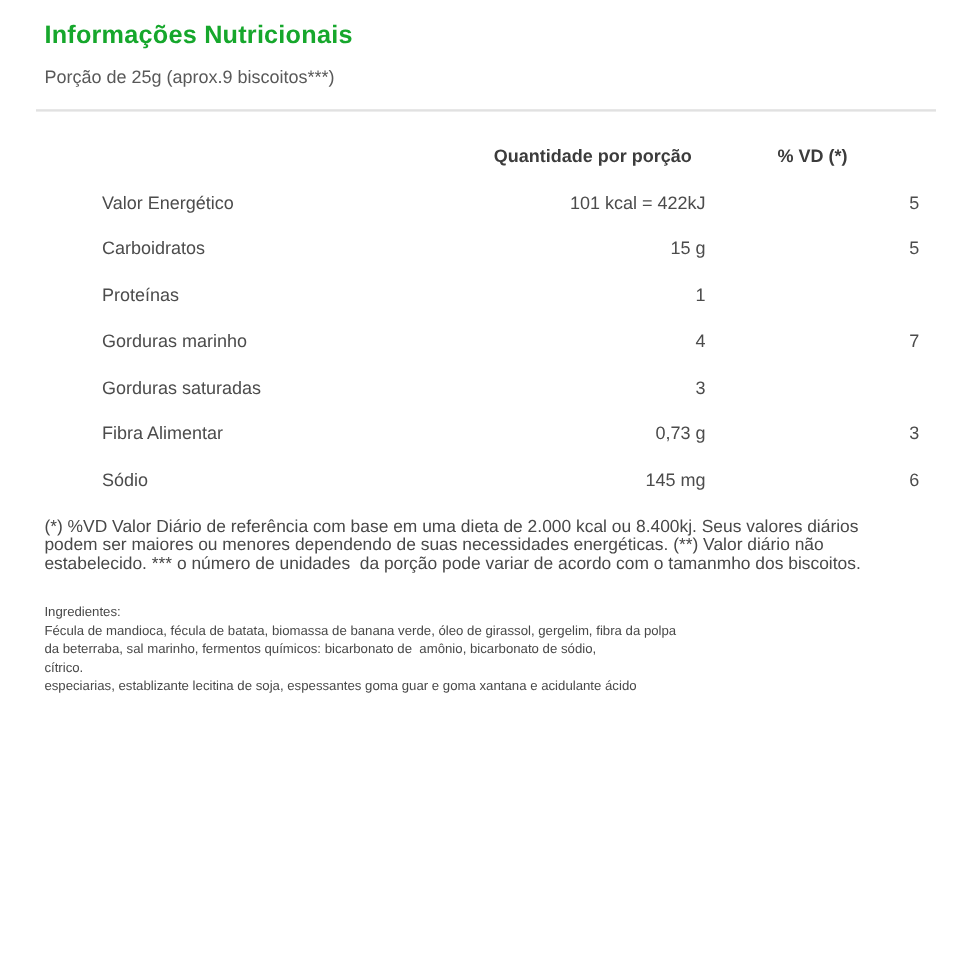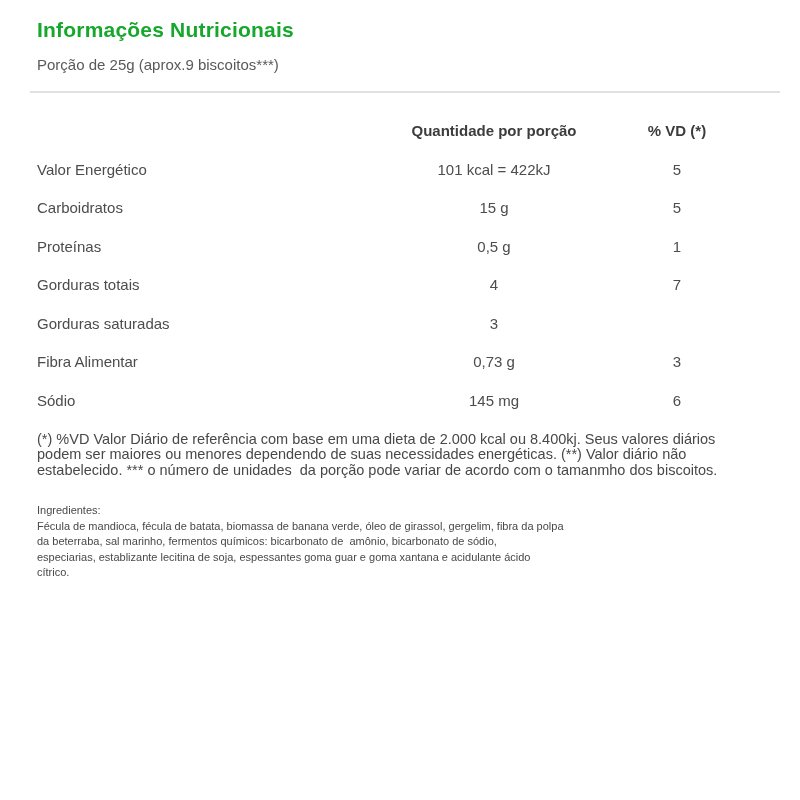--- a/index.html
+++ b/index.html
@@ -51,22 +51,22 @@
   .t-head .c-qty, .t-head .c-vd { text-align: center; }
   .t-body { margin-top: 11px; }
   .t-row {
     display: grid;
     grid-template-columns: 370px 188px 178px;
     height: 38.5px;
     align-items: center;
     font-size: 15px;
     color: #4c4c4c;
   }
-  .t-row .c-label { padding-left: 7px; }
-  .t-row .c-qty, .t-row .c-vd { text-align: center; }
+  .t-row .c-label { padding-left: 7px; margin-left: 48px; }
+  .t-row .c-qty, .t-row .c-vd { text-align: right; }
   .footnote {
     margin: 12px 0 16px 7px;
     font-size: 14.5px;
     line-height: 15.5px;
     color: #484848;
   }
   .footnote .line, .ingredients .line { white-space: pre; }
   .ingredients {
     margin: 25px 0 0 7px;
     font-size: 11px;
@@ -102,26 +102,25 @@
       </div>
 
       <div class="t-row">
         <div class="c-label">Carboidratos</div>
         <div class="c-qty">15 g</div>
         <div class="c-vd">5</div>
       </div>
 
       <div class="t-row">
         <div class="c-label">Proteínas</div>
-        <div class="c-qty">0,5 g</div>
         <div class="c-vd">1</div>
       </div>
 
       <div class="t-row">
-        <div class="c-label">Gorduras totais</div>
+        <div class="c-label">Gorduras marinho</div>
         <div class="c-qty">4</div>
         <div class="c-vd">7</div>
       </div>
 
       <div class="t-row">
         <div class="c-label">Gorduras saturadas</div>
         <div class="c-vd">3</div>
       </div>
 
 
@@ -143,17 +142,17 @@
   <div class="footnote">
     <div class="line">(*) %VD Valor Diário de referência com base em uma dieta de 2.000 kcal ou 8.400kj. Seus valores diários</div>
     <div class="line">podem ser maiores ou menores dependendo de suas necessidades energéticas. (**) Valor diário não</div>
     <div class="line">estabelecido. *** o número de unidades  da porção pode variar de acordo com o tamanmho dos biscoitos.</div>
   </div>
 
   <div class="ingredients">
     <div class="line">Ingredientes:</div>
     <div class="line">Fécula de mandioca, fécula de batata, biomassa de banana verde, óleo de girassol, gergelim, fibra da polpa</div>
     <div class="line">da beterraba, sal marinho, fermentos químicos: bicarbonato de  amônio, bicarbonato de sódio,</div>
+    <div class="line">cítrico.</div>
     <div class="line">especiarias, establizante lecitina de soja, espessantes goma guar e goma xantana e acidulante ácido</div>
-    <div class="line">cítrico.</div>
   </div>
 
 </div>
 
 </body></html>

